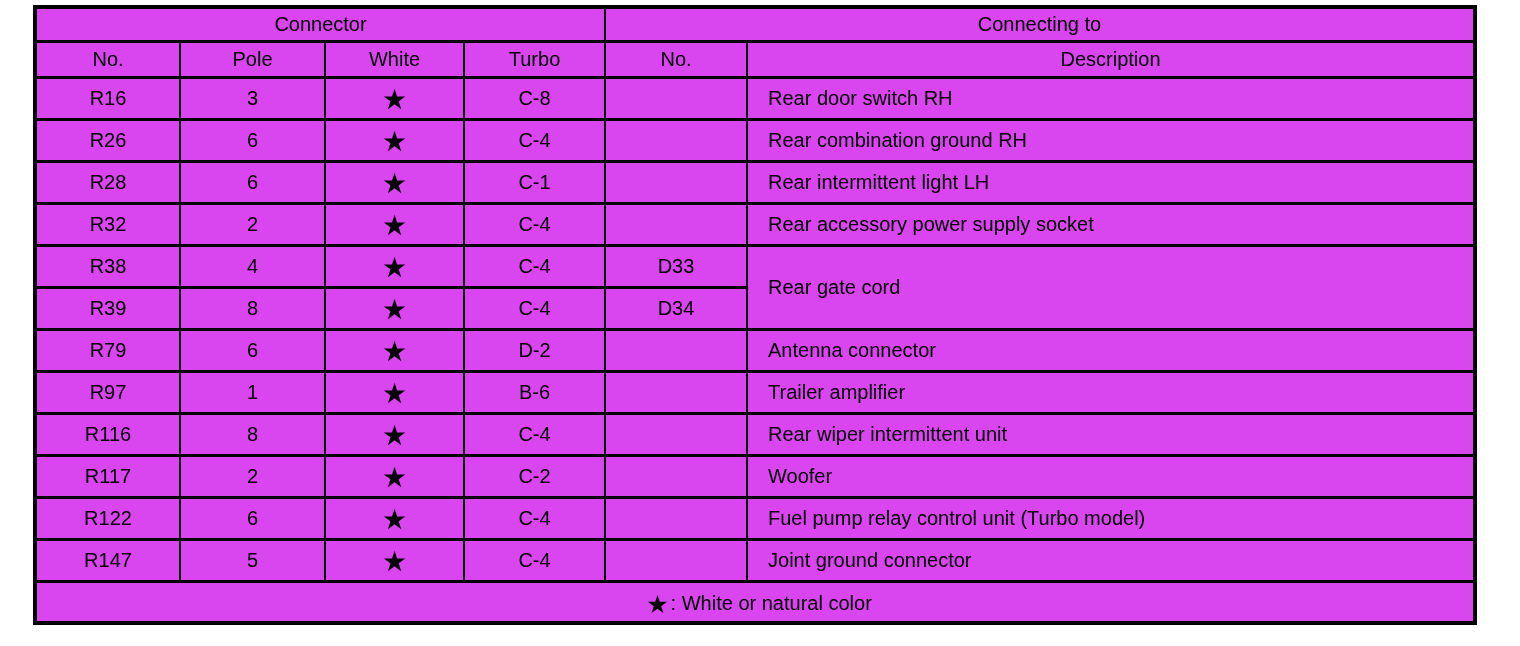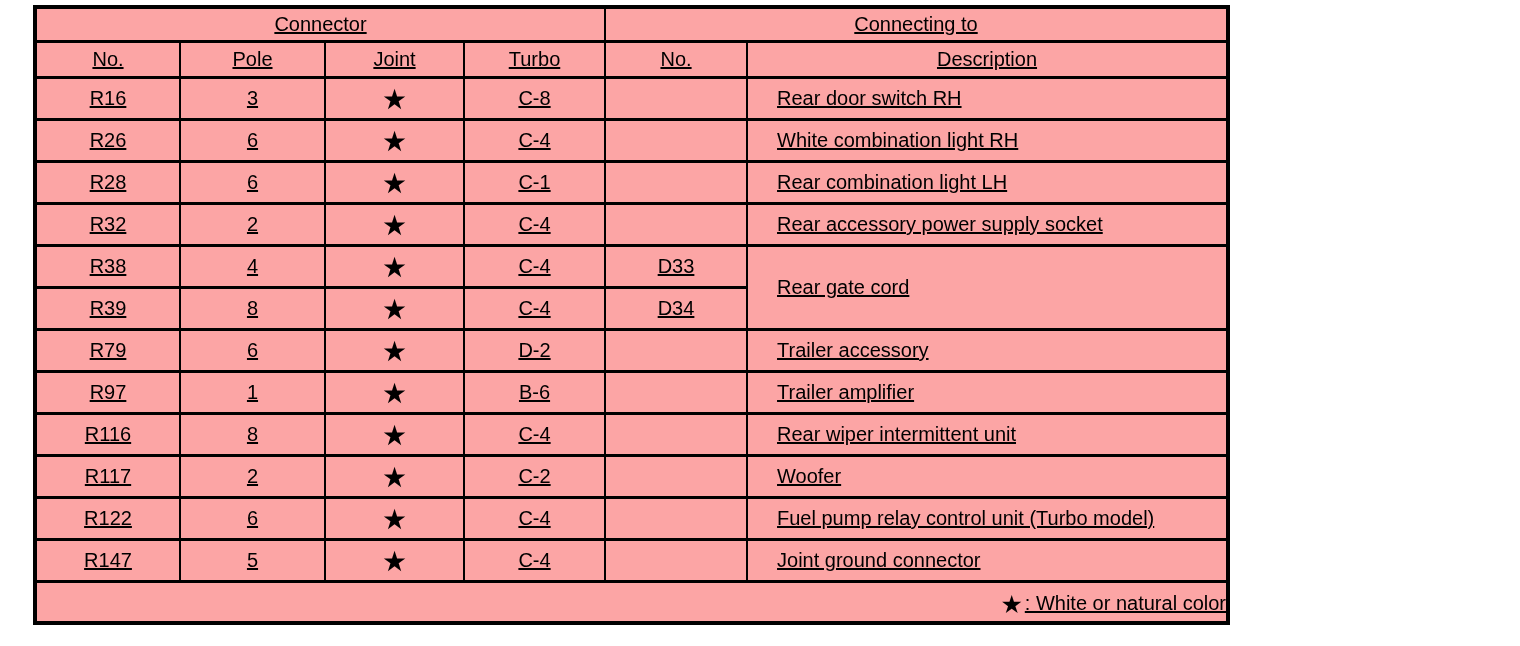--- a/index.html
+++ b/index.html
@@ -11,56 +11,55 @@
     width: 1520px;
     height: 646px;
     position: relative;
     font-family: "Liberation Sans", sans-serif;
     color: #000000;
   }
   table.connector-table {
     position: absolute;
     left: 33px;
     top: 5px;
-    width: 1197px;
+    width: 1444px;
     border-collapse: collapse;
     table-layout: fixed;
     border: 4px solid #000000;
-    background: #fca5a5;
-    text-decoration: underline;
+    background: #d946ef;
   }
   th, td {
     border-left: 2px solid #000000;
     border-right: 2px solid #000000;
     border-top: 3px solid #000000;
     border-bottom: 3px solid #000000;
     text-align: center;
     vertical-align: middle;
     font-size: 20px;
     font-weight: 400;
     padding: 0;
     overflow: hidden;
     white-space: nowrap;
   }
   thead tr.group-row th { height: 31px; }
   thead tr.col-row th   { height: 33px; }
   tbody td              { height: 39px; }
   td.desc {
     text-align: left;
-    padding-left: 29px;
+    padding-left: 20px;
   }
   .star {
     display: inline-block;
     font-size: 28px;
     line-height: 1;
     position: relative;
     top: 1px;
   }
   tfoot td {
-    text-align: right;
+    text-align: center;
     padding-left: 8px;
     height: 38px;
     font-size: 20px;
   }
   .footnote-star {
     font-size: 25px;
     margin-right: 2px;
     top: 3px;
   }
 </style>
@@ -77,50 +76,50 @@
     <col>
   </colgroup>
   <thead>
     <tr class="group-row">
       <th colspan="4">Connector</th>
       <th colspan="2">Connecting to</th>
     </tr>
     <tr class="col-row">
       <th>No.</th>
       <th>Pole</th>
-      <th>Joint</th>
+      <th>White</th>
       <th>Turbo</th>
       <th>No.</th>
       <th>Description</th>
     </tr>
   </thead>
   <tbody id="table-body">
       <tr>
         <td>R16</td>
         <td>3</td>
         <td><span class="star">★</span></td>
         <td>C-8</td>
         <td></td>
         <td class="desc">Rear door switch RH</td>
       </tr>
       <tr>
         <td>R26</td>
         <td>6</td>
         <td><span class="star">★</span></td>
         <td>C-4</td>
         <td></td>
-        <td class="desc">White combination light RH</td>
+        <td class="desc">Rear combination ground RH</td>
       </tr>
       <tr>
         <td>R28</td>
         <td>6</td>
         <td><span class="star">★</span></td>
         <td>C-1</td>
         <td></td>
-        <td class="desc">Rear combination light LH</td>
+        <td class="desc">Rear intermittent light LH</td>
       </tr>
       <tr>
         <td>R32</td>
         <td>2</td>
         <td><span class="star">★</span></td>
         <td>C-4</td>
         <td></td>
         <td class="desc">Rear accessory power supply socket</td>
       </tr>
       <tr>
@@ -137,21 +136,21 @@
         <td><span class="star">★</span></td>
         <td>C-4</td>
         <td>D34</td>
       </tr>
       <tr>
         <td>R79</td>
         <td>6</td>
         <td><span class="star">★</span></td>
         <td>D-2</td>
         <td></td>
-        <td class="desc">Trailer accessory</td>
+        <td class="desc">Antenna connector</td>
       </tr>
       <tr>
         <td>R97</td>
         <td>1</td>
         <td><span class="star">★</span></td>
         <td>B-6</td>
         <td></td>
         <td class="desc">Trailer amplifier</td>
       </tr>
       <tr>

